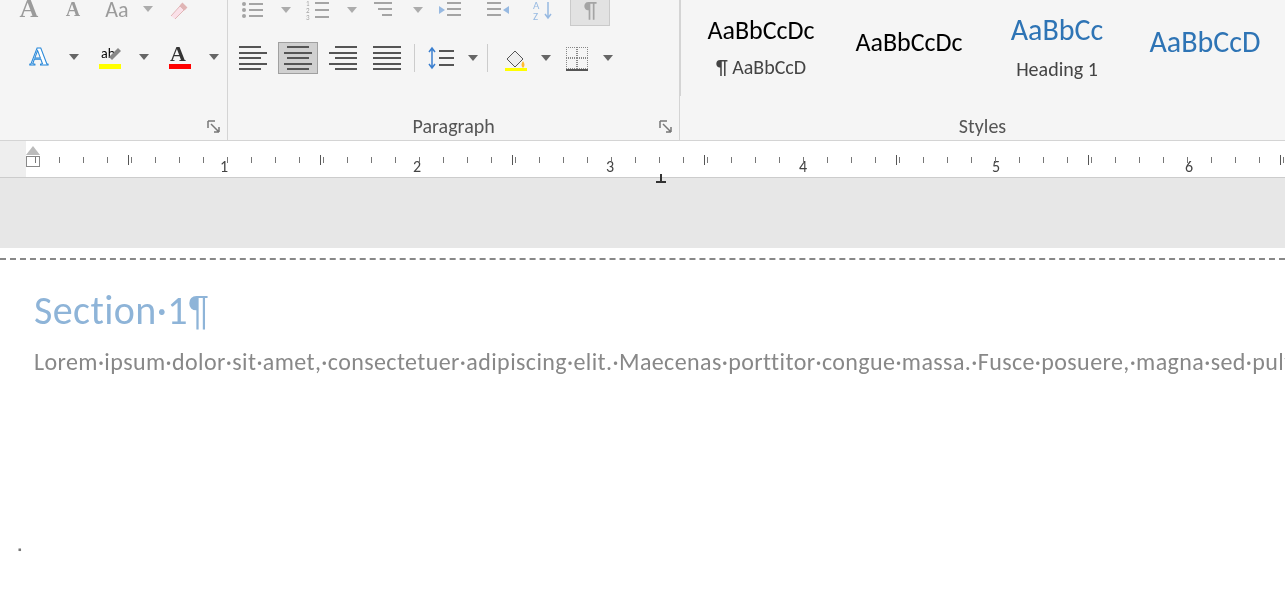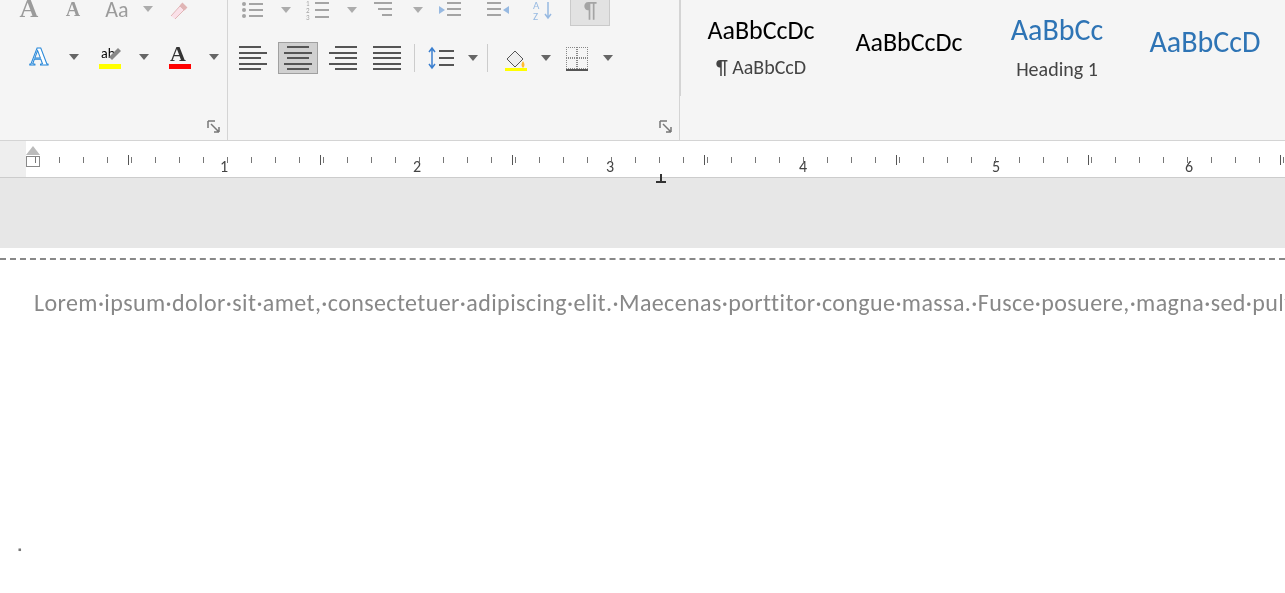--- a/index.html
+++ b/index.html
@@ -397,20 +397,21 @@
             <span class="cell b4"></span>
           <span class="under"></span>
         </span>
       </span>
       <span class="drop">
           <svg viewBox="0 0 10 6">
             <path d="M0 0 L5 6 L10 0" fill="#666"></path>
           </svg>
         </span>
     </div>
+    <div class="group-label">Paragraph</div>
     <span class="launcher">
       <svg width="14" height="14">
           <path d="M1 1 H8 M1 1 V8 M4 4 L12 12 M12 12 H7 M12 12 V7" stroke="#777" stroke-width="1.5" fill="none"></path>
         </svg>
     </span>
   </div>
 
   <div class="ribbon-group styles-group" style="border-right:none">
     <div class="styles-row">
       <div class="style-item">
@@ -421,20 +422,21 @@
         <div class="style-preview">AaBbCcDc</div>
       </div>
       <div class="style-item">
         <div class="style-preview heading">AaBbCc</div>
         <div class="style-name">Heading 1</div>
       </div>
       <div class="style-item">
         <div class="style-preview heading">AaBbCcD</div>
       </div>
     </div>
+    <div class="group-label">Styles</div>
   </div>
 </div>
 
 <div class="ruler">
   <div class="ruler-left"></div>
   <div class="indent-marker">
     <div class="tri"></div>
       <div class="box"></div>
   </div>
   <div class="ruler-num" style="left:220px">1</div>
@@ -508,14 +510,17 @@
     <span class="ruler-mark" style="left: 896px;"></span>
     <span class="ruler-mark" style="left: 1088px;"></span>
     <span class="ruler-mark" style="left: 1280px;"></span>
   </div>
 
 <div class="gray-band"></div>
 
 <div class="page">
   <div class="dashed"></div>
   <div class="tiny-mark" style="top:295px;left:18px;font-size:10px;color:#777;background:none">▪</div>
+  <h2 class="section-title">
+    <span class="middot-text">Section·1</span><span class="pilcrow" style="color:#8eb4d8">¶</span>
+  </h2>
   <p class="body-text middot-text">Lorem·ipsum·dolor·sit·amet,·consectetuer·adipiscing·elit.·Maecenas·porttitor·congue·massa.·Fusce·posuere,·magna·sed·pulvinar·ultricies,·purus·lectus·malesuada·libero,·sit·amet·commodo·magna·eros·quis·urna.·Nunc·viverra·imperdiet·enim.·Fusce·est.·Vivamus·a·tellus.·Pellentesque·habitant·morbi·</p>
 </div>
 
 </body></html>

